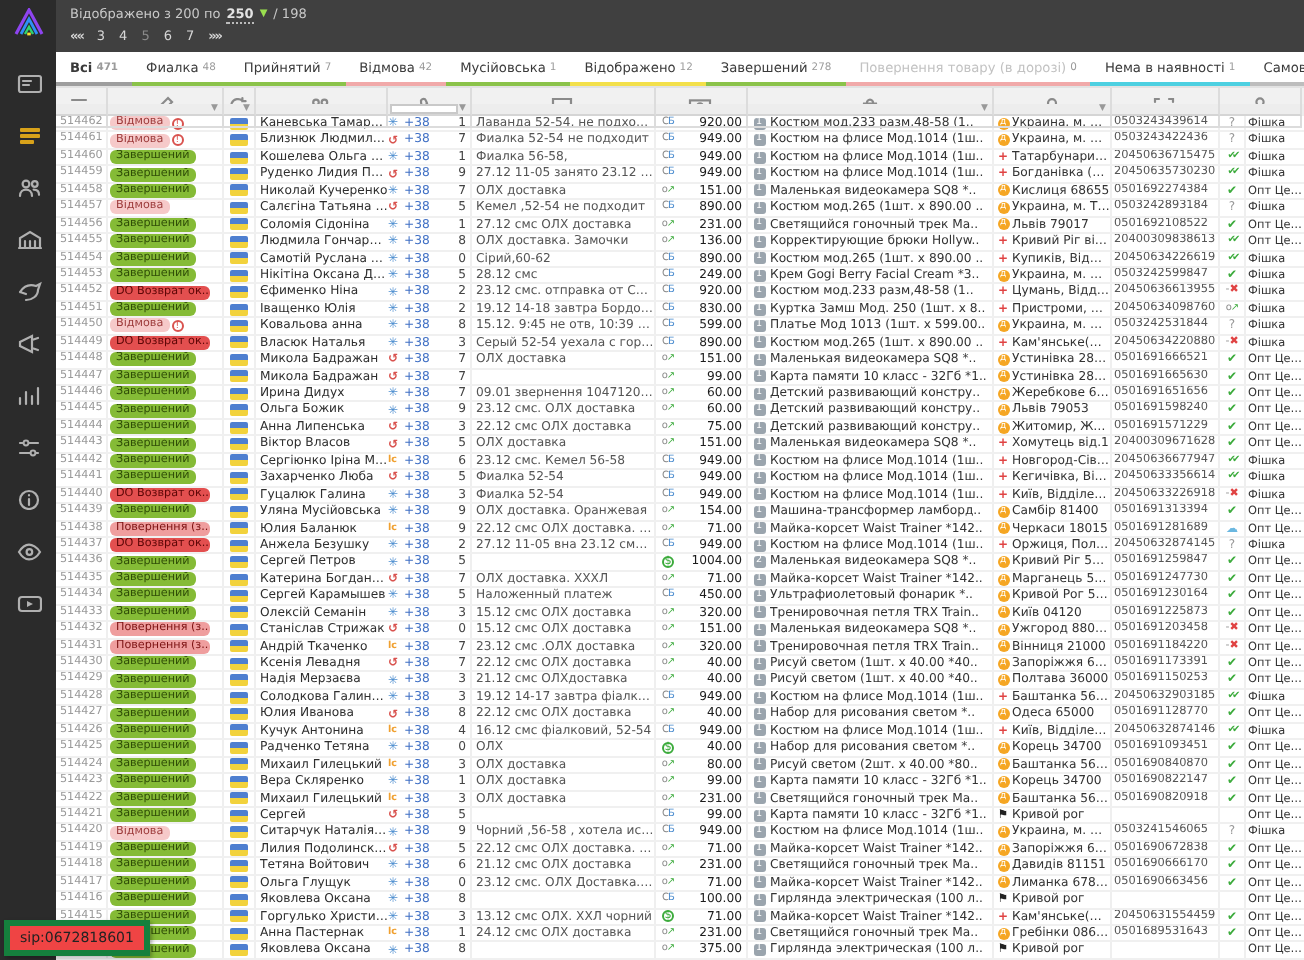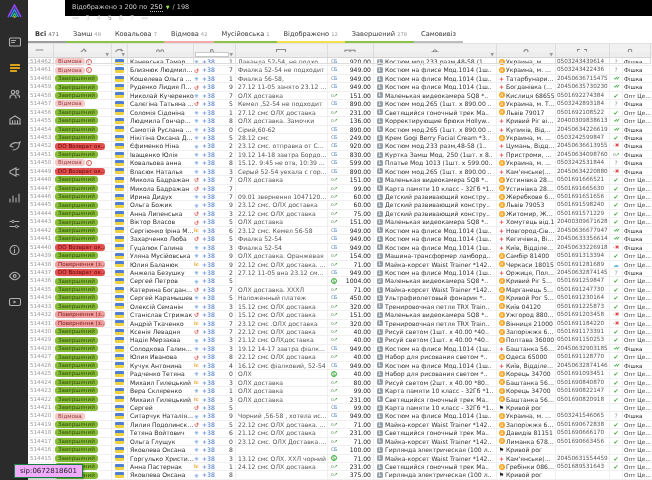--- a/index.html
+++ b/index.html
@@ -6,24 +6,24 @@
   *{box-sizing:border-box;}
   .app{position:relative;width:652px;height:480px;background:#fff;overflow:hidden;
        font-family:"DejaVu Sans",sans-serif;-webkit-font-smoothing:antialiased;}
   
   .sidebar{position:absolute;left:0;top:0;bottom:0;width:28px;background:#2b2b2b;z-index:5;
            display:flex;flex-direction:column;align-items:center;}
   .logo{margin:3px 0 6px 0;}
   .sb-ic{width:28px;height:26px;display:flex;align-items:center;justify-content:center;cursor:pointer;}
   .sb-ic svg{display:block;}
   
-  .topbar{position:absolute;left:28px;right:0;top:0;height:16px;background:#000000;color:#c9c9c9;
-          font-size:6.5px;padding:2px 0 0 7px;z-index:4;margin-left:37px;}
+  .topbar{position:absolute;left:28px;right:0;top:0;height:26px;background:#404040;color:#c9c9c9;
+          font-size:6.5px;padding:2px 0 0 7px;z-index:4;}
   .tb-line1{height:10px;display:flex;align-items:center;gap:3px;}
-  .tb-range{border-bottom:1px dotted #bbb;color:#e3e3e3;}
+  .tb-range{border-bottom:1px dotted #bbb;color:#e3e3e3;font-weight:bold;}
   .tb-caret{font-size:5px;color:#9adf4f;}
   .tb-pages{height:12px;display:flex;align-items:center;gap:7px;color:#bdbdbd;font-size:6.5px;}
   .tb-pages .pg{cursor:pointer;color:#d6d6d6;}
   .tb-pages .pg.cur{color:#8a8a8a;}
   .tb-pages .nav{color:#d6d6d6;font-weight:bold;letter-spacing:-1px;}
   
   .tabs{position:absolute;left:28px;right:0;top:26px;height:18px;background:#fff;border-bottom:1px solid #e2e2e2;
         display:flex;align-items:stretch;white-space:nowrap;overflow:hidden;z-index:3;}
   .tab{display:flex;align-items:center;gap:2px;padding:0 7px;font-size:6.6px;color:#3a3a3a;
        border-bottom:2px solid transparent;cursor:pointer;flex:0 0 auto;}
@@ -85,21 +85,21 @@
          text-align:center;display:inline-block;}
   .car-n{color:#e04343;font-size:6px;font-weight:bold;}
   .car-p{color:#222;font-size:6px;}
   .ts-q{color:#999;font-size:6px;}
   .ts-v{color:#3cab3c;font-size:6px;}
   .ts-vv{color:#3cab3c;font-size:5px;letter-spacing:-2px;}
   .ts-x{color:#e04343;font-size:5.5px;}
   .ts-x i{color:#999;font-style:normal;}
   .ts-c{color:#6ab7e0;font-size:6px;}
   
-  .sipbox{position:absolute;left:14px;bottom:2px;background:#f0abfc;border:1px solid #15803d;
+  .sipbox{position:absolute;left:2px;bottom:2px;background:#ef4444;border:3px solid #15803d;
           padding:2px 5px;font-size:7px;color:#222;z-index:9;box-shadow:1px 1px 2px rgba(0,0,0,.3);}
 </style>
 </head>
 <body>
 
 <div class="app">
 
   <div class="sidebar">
     <div class="logo">
       <svg width="17" height="14" viewBox="0 0 17 14">
@@ -195,42 +195,50 @@
         <span class="nav">»»</span>
       </div>
   </div>
 
   <div class="tabs" id="tabs">
       <div class="tab active" style="border-bottom-color:#9e9e9e">
      <span>Всі</span>
      <span class="cnt">471</span>
    </div>
       <div class="tab" style="border-bottom-color:#8bc34a">
-     <span>Замш</span>
+     <span>Фиалка</span>
      <span class="cnt">48</span>
    </div>
       <div class="tab" style="border-bottom-color:#8bc34a">
-     <span>Ковальова</span>
+     <span>Прийнятий</span>
      <span class="cnt">7</span>
    </div>
       <div class="tab" style="border-bottom-color:#f1a9a9">
      <span>Відмова</span>
      <span class="cnt">42</span>
    </div>
       <div class="tab" style="border-bottom-color:#8bc34a">
      <span>Мусійовська</span>
      <span class="cnt">1</span>
    </div>
       <div class="tab" style="border-bottom-color:#f3e04b">
      <span>Відображено</span>
      <span class="cnt">12</span>
    </div>
       <div class="tab" style="border-bottom-color:#8bc34a">
      <span>Завершений</span>
      <span class="cnt">278</span>
+   </div>
+      <div class="tab dim" style="border-bottom-color:#f1a9a9">
+     <span>Повернення товару (в дорозі)</span>
+     <span class="cnt">0</span>
+   </div>
+      <div class="tab" style="border-bottom-color:#4dd0e1">
+     <span>Нема в наявності</span>
+     <span class="cnt">1</span>
    </div>
       <div class="tab" style="border-bottom-color:#bdbdbd">
      <span>Самовивіз</span>
 
    </div>
     </div>
 
   <div class="thead" id="thead">
       <div class="th">
      <span><svg width="13" height="11" viewBox="0 0 13 11">

